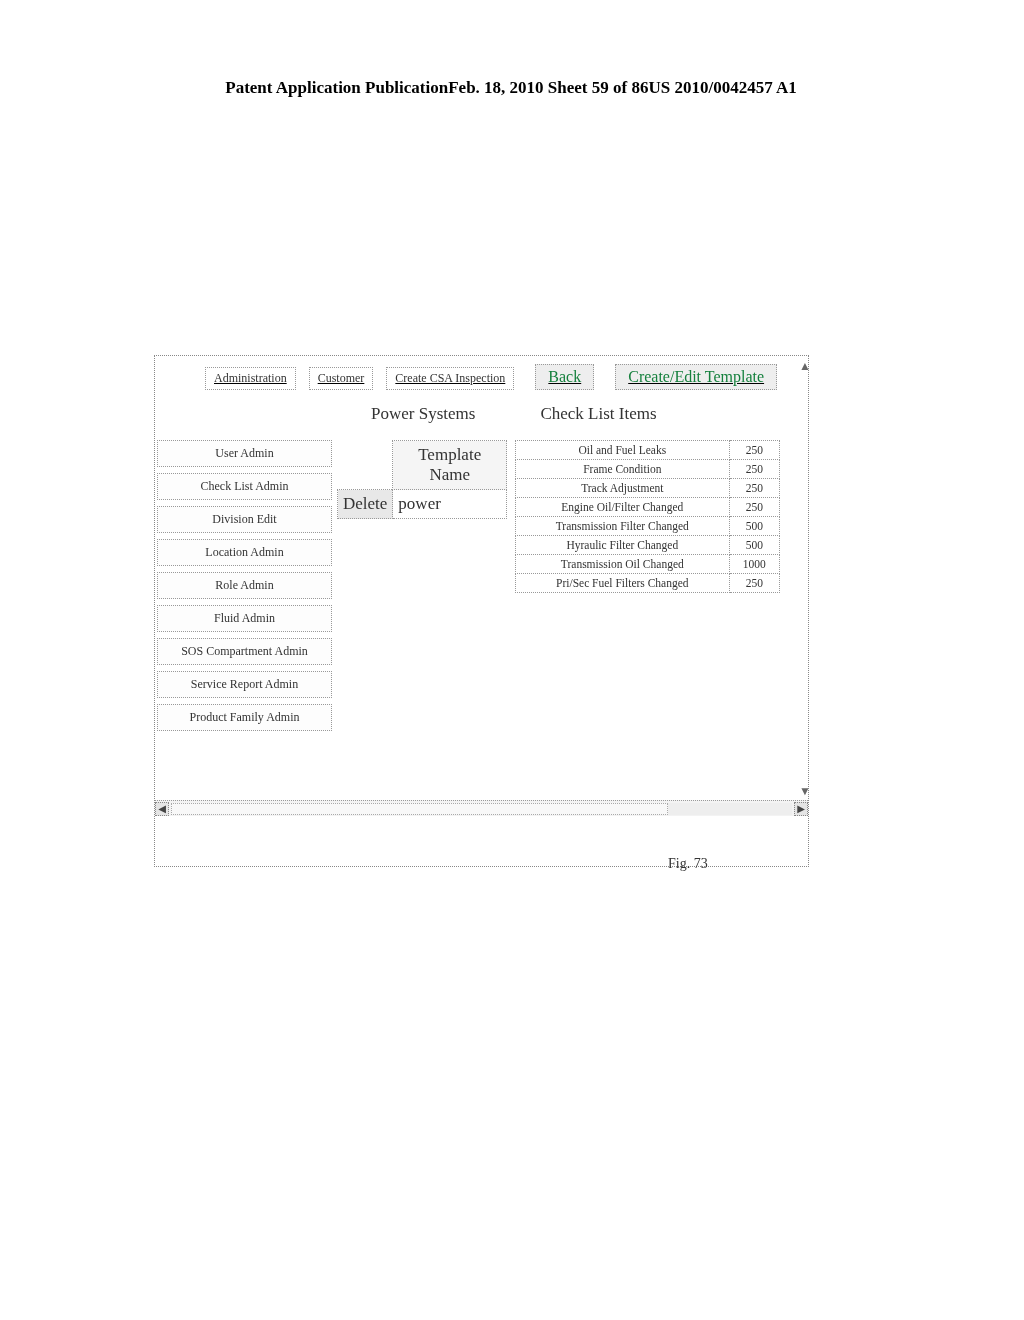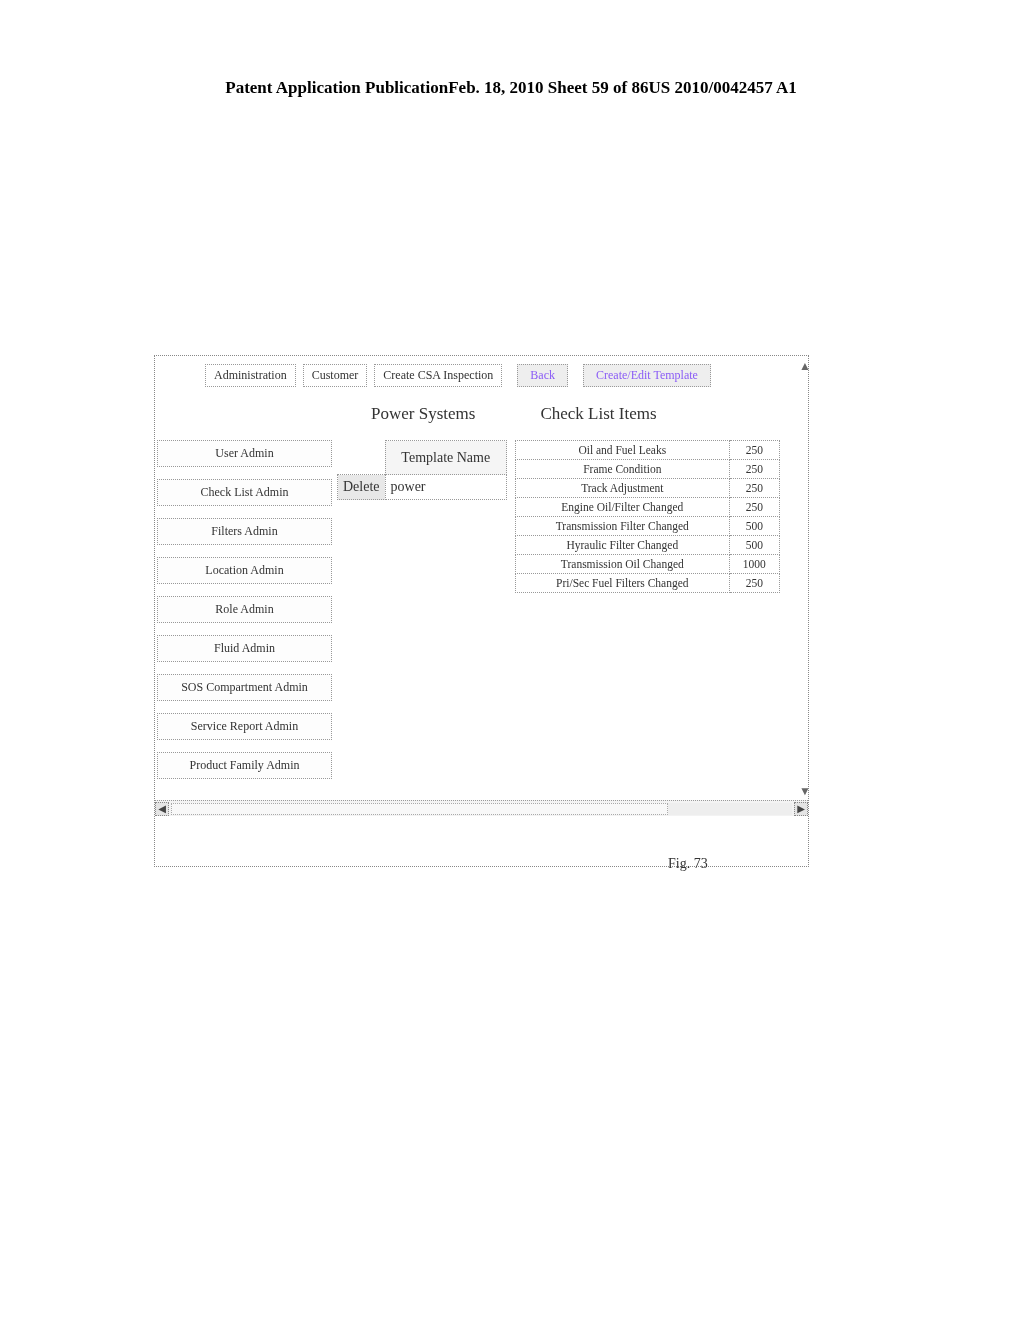--- a/index.html
+++ b/index.html
@@ -63,75 +63,76 @@
     width: 12px;
     height: 12px;
     font-size: 12px;
     color: #666;
   }
   .top-nav {
     position: absolute;
     top: 8px;
     left: 50px;
     display: flex;
-    gap: 7px;
+    gap: 13px;
     align-items: flex-end;
+    text-decoration: underline;
   }
   .nav-link {
     border: 1px dotted #999;
     padding: 3px 8px;
     font-size: 12px;
     color: #333;
     background: #fff;
   }
   .nav-btn {
     border: 1px dotted #999;
     padding: 3px 12px;
-    font-size: 12px;
-    color: #8b5cf6;
+    font-size: 16px;
+    color: #15803d;
     background: #eee;
     margin-left: 8px;
   }
   .section-titles {
     position: absolute;
     top: 48px;
     left: 180px;
     display: flex;
     gap: 65px;
     font-size: 17px;
     color: #333;
     margin-left: 36px;
   }
   .sidebar {
     position: absolute;
     top: 84px;
     left: 2px;
     width: 175px;
     display: flex;
     flex-direction: column;
-    gap: 12px;
+    gap: 6px;
   }
   .sidebar-item {
     border: 1px dotted #999;
     padding: 5px 4px;
     text-align: center;
     font-size: 12px;
     color: #333;
     background: #fdfdfd;
   }
   .template-table {
     position: absolute;
     top: 84px;
     left: 182px;
     width: 170px;
     border-collapse: collapse;
   }
   .template-table th, .template-table td {
     border: 1px dotted #999;
-    font-size: 14px;
+    font-size: 17px;
     color: #333;
     padding: 4px 5px;
     text-align: left;
     vertical-align: middle;
   }
   .template-table th {
     background: #f5f5f5;
     font-weight: normal;
     text-align: center;
   }
@@ -241,21 +242,21 @@
     </div>
 
     <div class="section-titles">
       <span>Power Systems</span>
       <span>Check List Items</span>
     </div>
 
     <div class="sidebar">
       <div class="sidebar-item">User Admin</div>
       <div class="sidebar-item">Check List Admin</div>
-      <div class="sidebar-item">Filters Admin</div>
+      <div class="sidebar-item">Division Edit</div>
       <div class="sidebar-item">Location Admin</div>
       <div class="sidebar-item">Role Admin</div>
       <div class="sidebar-item">Fluid Admin</div>
       <div class="sidebar-item">SOS Compartment Admin</div>
       <div class="sidebar-item">Service Report Admin</div>
       <div class="sidebar-item">Product Family Admin</div>
     </div>
 
     <table class="template-table">
       <tbody>

